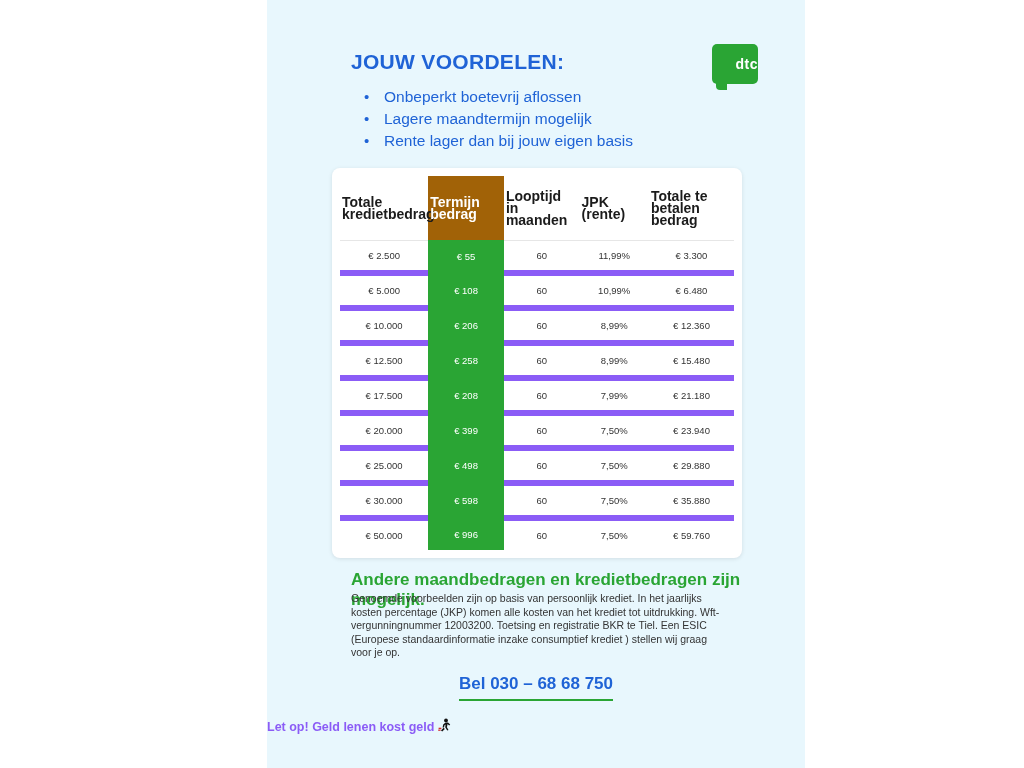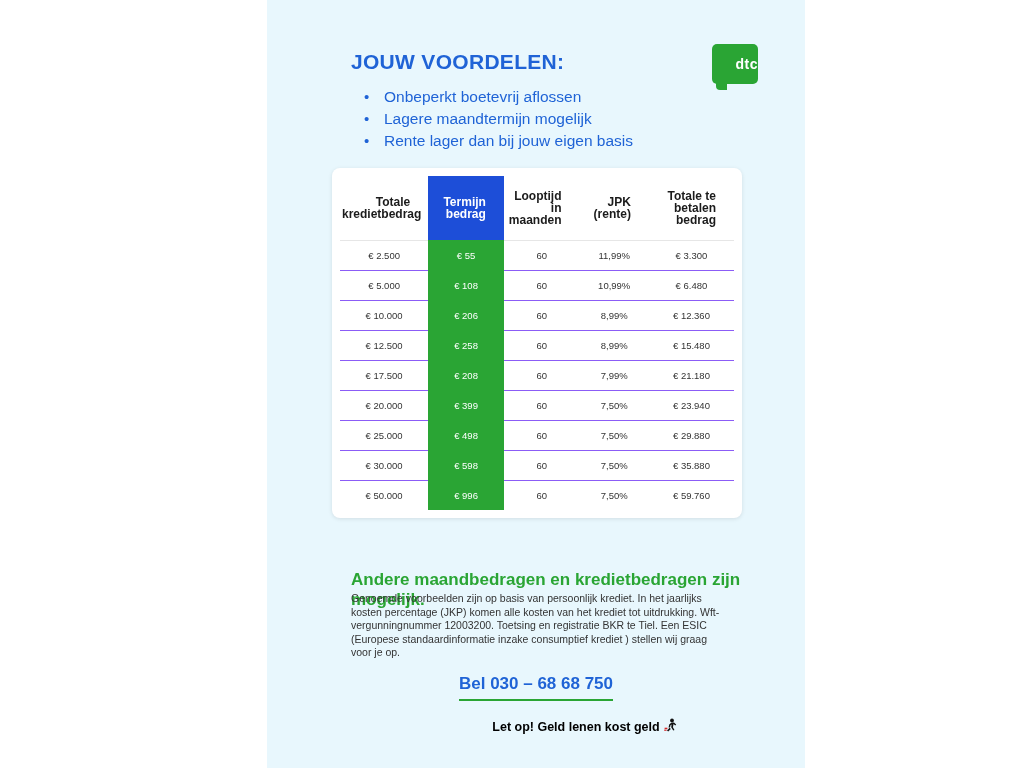--- a/index.html
+++ b/index.html
@@ -114,40 +114,40 @@
     box-sizing: border-box;
   }
   table.rates {
     border-collapse: collapse;
     width: 394px;
     table-layout: fixed;
     font-size: 9px;
     color: #222222;
   }
   table.rates th {
-    font-size: 12px;
+    font-size: 14px;
     font-weight: bold;
     color: #1b1b1b;
     padding: 14px 18px 14px 2px;
-    text-align: right;
+    text-align: left;
     vertical-align: middle;
     line-height: 12px;
     border-bottom: 1px solid #e6e6e6;
     background: #ffffff;
   }
   table.rates th.hl {
-    background: #1d4ed8;
+    background: #a16207;
     color: #ffffff;
     border-bottom: 1px solid #2aa534;
   }
   table.rates td {
     padding: 9px 2px;
     text-align: center;
     vertical-align: middle;
-    border-bottom: 1px solid #8b5cf6;
+    border-bottom: 6px solid #8b5cf6;
     color: #333333;
     font-size: 9.5px;
   }
   table.rates td.hl {
     background: #2aa534;
     color: #ffffff;
     border-bottom: 1px solid #2aa534;
     font-weight: normal;
   }
   table.rates tr:last-child td {
@@ -189,24 +189,24 @@
   }
   .phone span.underline {
     border-bottom: 2px solid #2aa534;
     padding-bottom: 6px;
   }
   .warning {
     position: absolute;
     left: 0px;
     top: 718px;
     width: 636px;
-    text-align: center;
+    text-align: left;
     font-size: 12.5px;
     font-weight: bold;
-    color: #000000;
+    color: #8b5cf6;
   }
   .warning .walker {
     display: inline-block;
     margin-left: 4px;
     vertical-align: -2px;
   }
 </style>
 </head>
 <body>
 

